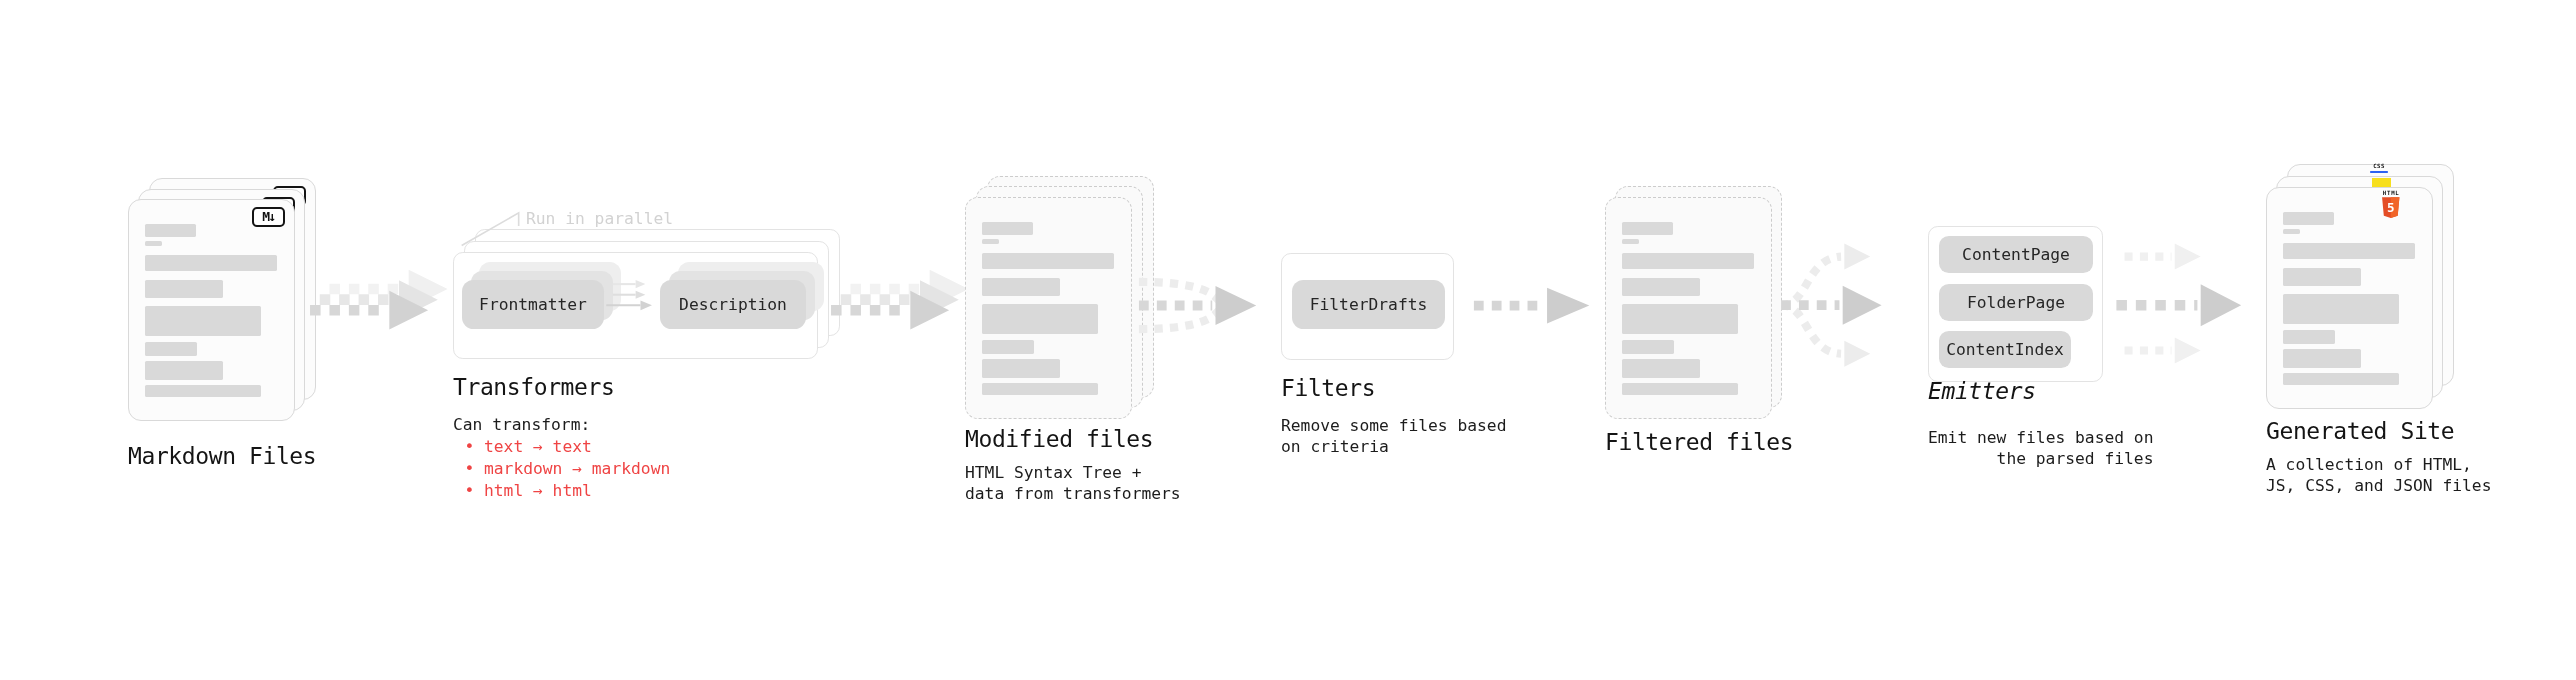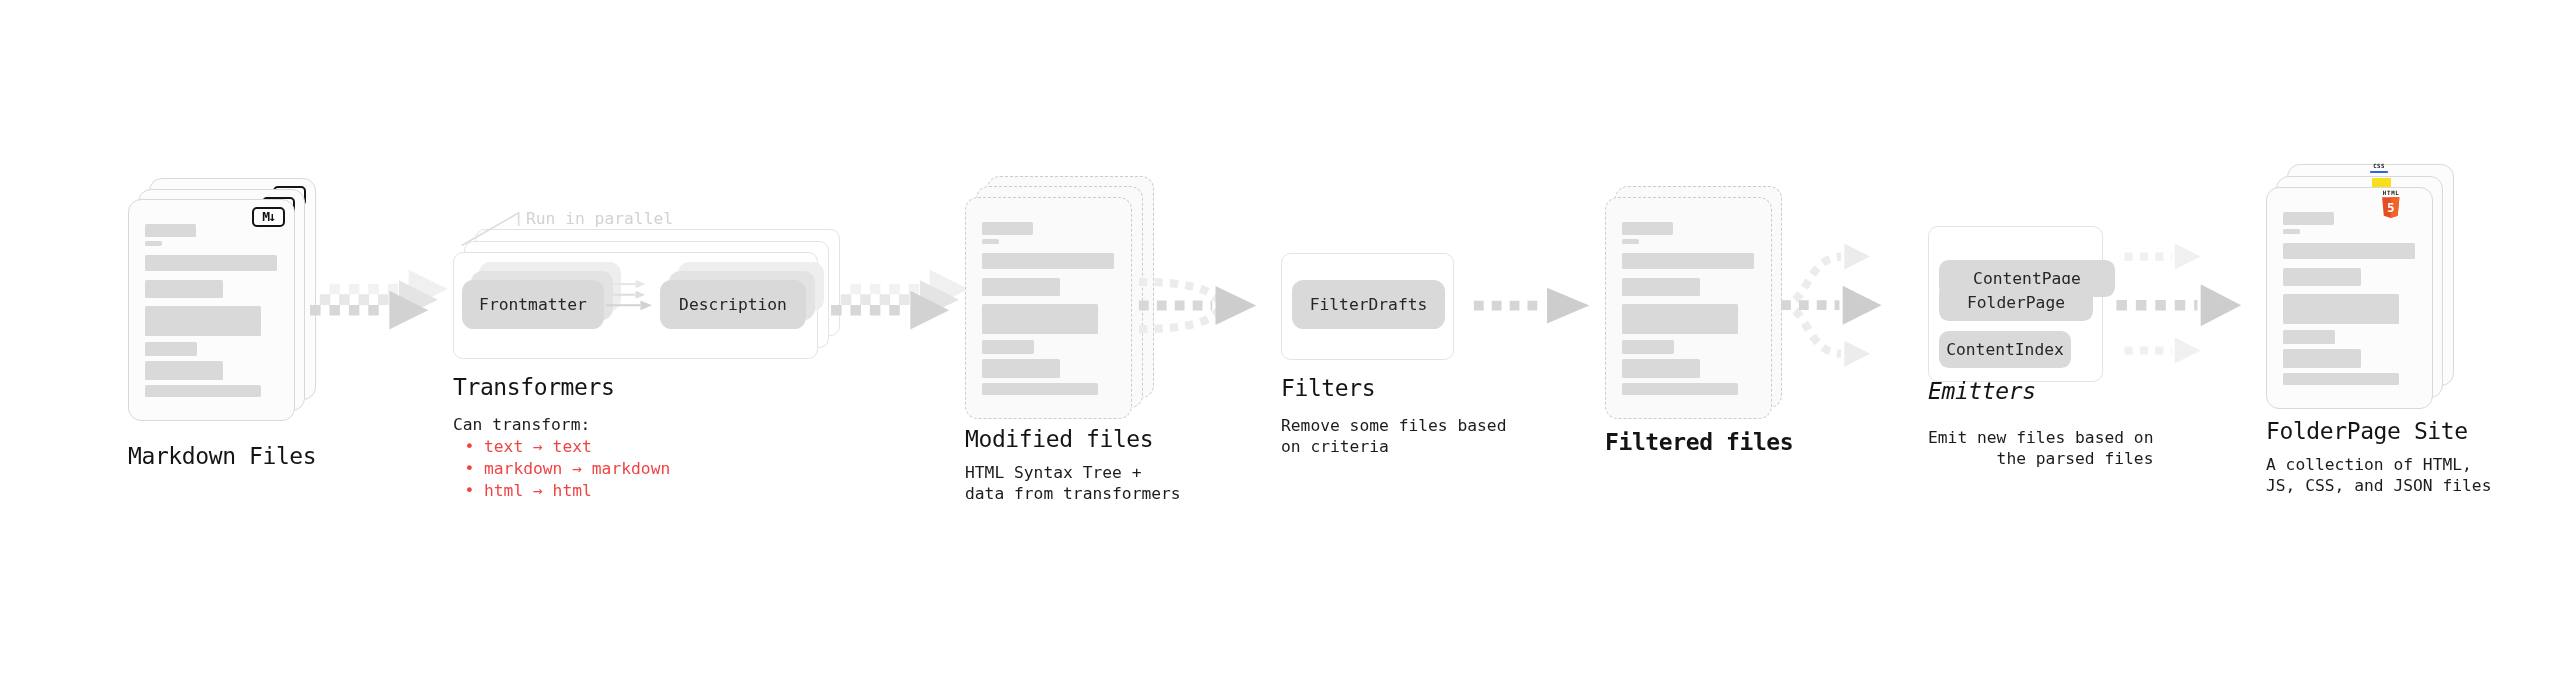--- a/index.html
+++ b/index.html
@@ -185,35 +185,35 @@
     <div class="doc doc--dashed" style="left:1605px;top:197px;">
       <i class="bar b1"></i>
       <i class="bar b2"></i>
       <i class="bar b3"></i>
       <i class="bar b4"></i>
       <i class="bar b5"></i>
       <i class="bar b6"></i>
       <i class="bar b7"></i>
       <i class="bar b8"></i>
     </div>
-    <div class="title" style="left:1605px;top:430px;font-weight:bold;">Filtered files</div>
+    <div class="title" style="left:1605px;top:430px;">Filtered files</div>
   </div>
 
   <svg style="left:1776px;top:242px;" width="118" height="128" viewBox="0 0 145 158">
     <path d="M 6 78 C 40 78 36 20 80 18" fill="none" stroke="#ececec" stroke-width="10" stroke-dasharray="10 9"></path>
     <polygon points="84,2 84,34 116,18" fill="#ececec"></polygon>
     <path d="M 6 78 C 40 78 36 136 80 138" fill="none" stroke="#ececec" stroke-width="10" stroke-dasharray="10 9"></path>
     <polygon points="84,122 84,154 116,138" fill="#ececec"></polygon>
     <line x1="6" y1="78" x2="78" y2="78" stroke="#d5d5d5" stroke-width="12" stroke-dasharray="12 10"></line>
     <polygon points="82,54 82,102 130,78" fill="#cdcdcd"></polygon>
   </svg>
 
   <div>
     <div class="frame" style="left:1928px;top:226px;width:175px;height:156px;"></div>
-    <div class="pill" style="left:1939px;top:236px;width:176px;height:37px;border-radius:9.8px;margin-top:24px;">ContentPage</div>
+    <div class="pill" style="left:1939px;top:236px;width:154px;height:37px;border-radius:9.8px;">ContentPage</div>
     <div class="pill" style="left:1939px;top:284px;width:154px;height:37px;border-radius:9.8px;">FolderPage</div>
     <div class="pill" style="left:1939px;top:331px;width:132px;height:37px;border-radius:9.8px;">ContentIndex</div>
     <div class="title" style="left:1928px;top:379px;font-style:italic;">Emitters</div>
     <div class="sub" style="left:1928px;top:427px;text-align:right;">
       <div>Emit new files based on</div>
       <div>the parsed files</div>
     </div>
   </div>
 
   <svg style="left:2113px;top:242px;" width="134" height="128" viewBox="0 0 165 158">
@@ -244,21 +244,21 @@
       <i class="bar b8"></i>
     </div>
     <div class="h5badge">
       <div class="t">HTML</div>
       <svg width="19.5" height="22" viewBox="0 0 90 100" style="position:static;display:block;margin:0 auto;">
         <path d="M5 0 L13 86 L45 96 L77 86 L85 0 Z" fill="#e44d26"></path>
         <path d="M45 0 H85 L77 86 L45 96 Z" fill="#f16529"></path>
         <text x="45" y="70" text-anchor="middle" font-size="58" font-weight="bold" fill="#ffffff" font-family="DejaVu Sans Mono, monospace">5</text>
       </svg>
     </div>
-    <div class="title" style="left:2266px;top:419px;">FolderPage Site</div>
+    <div class="title" style="left:2266px;top:419px;">Generated Site</div>
     <div class="sub" style="left:2266px;top:454px;">
       <div>A collection of HTML,</div>
       <div>JS, CSS, and JSON files</div>
     </div>
   </div>
 
 </div>
 
 
 </body></html>

